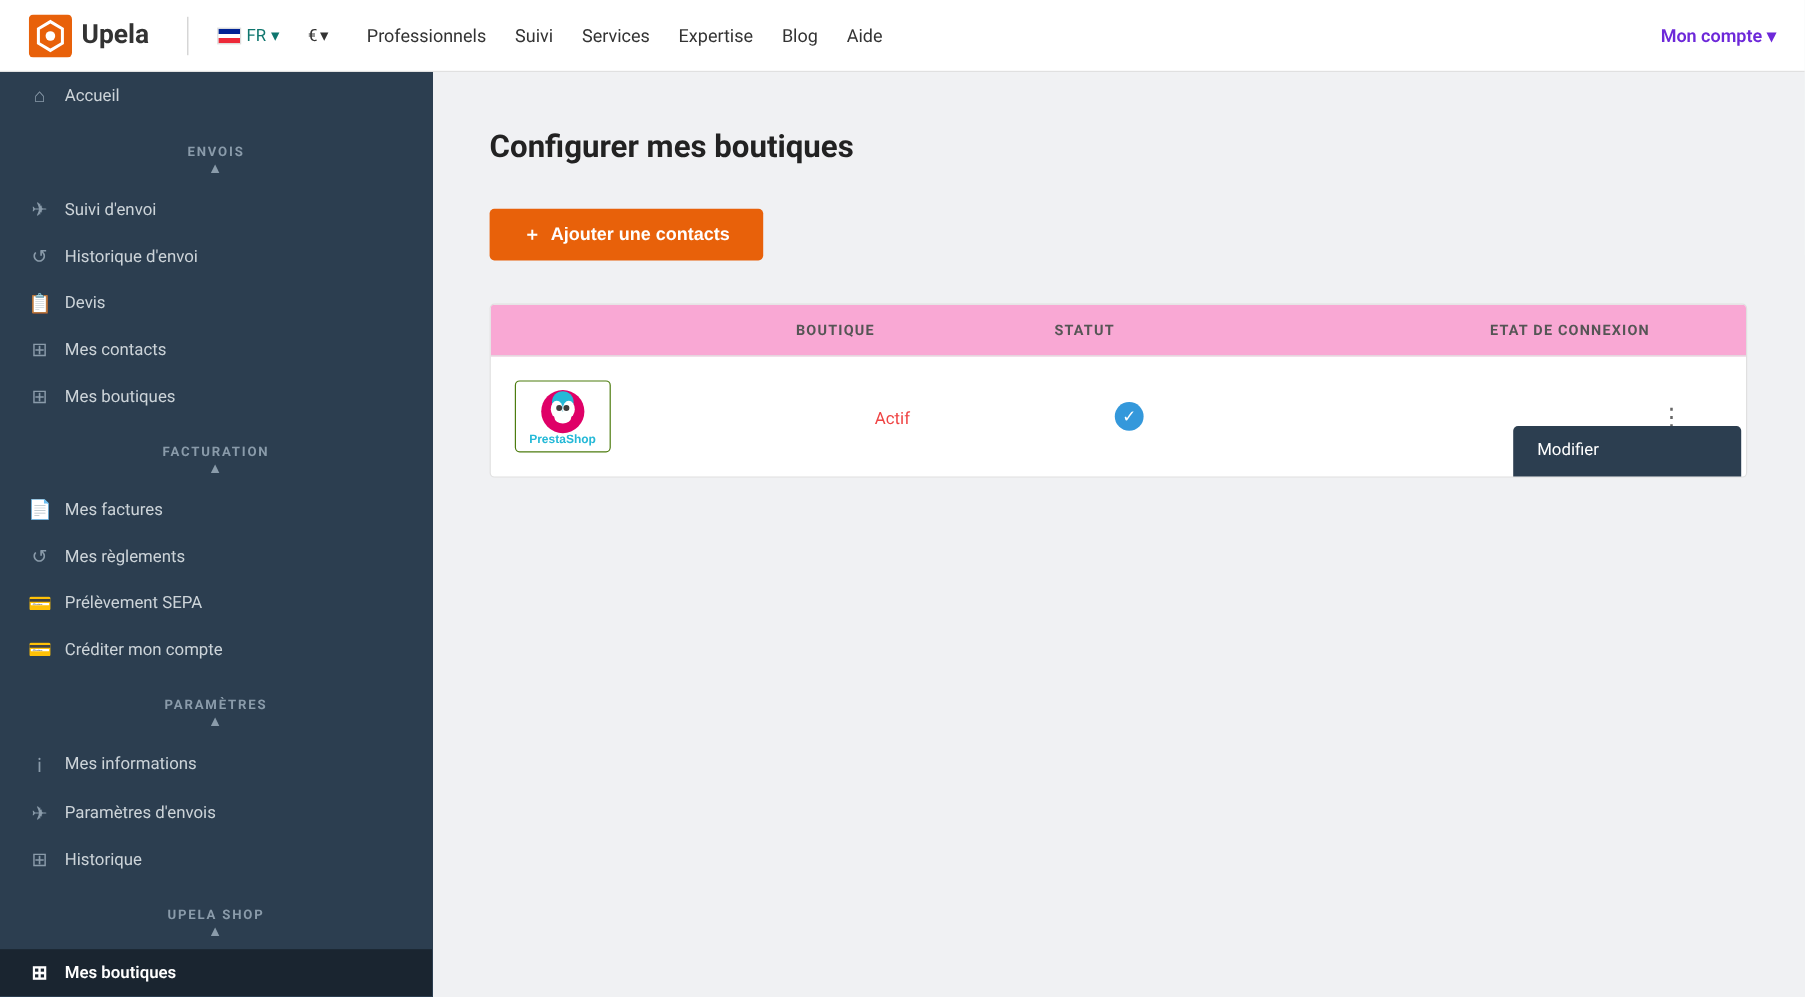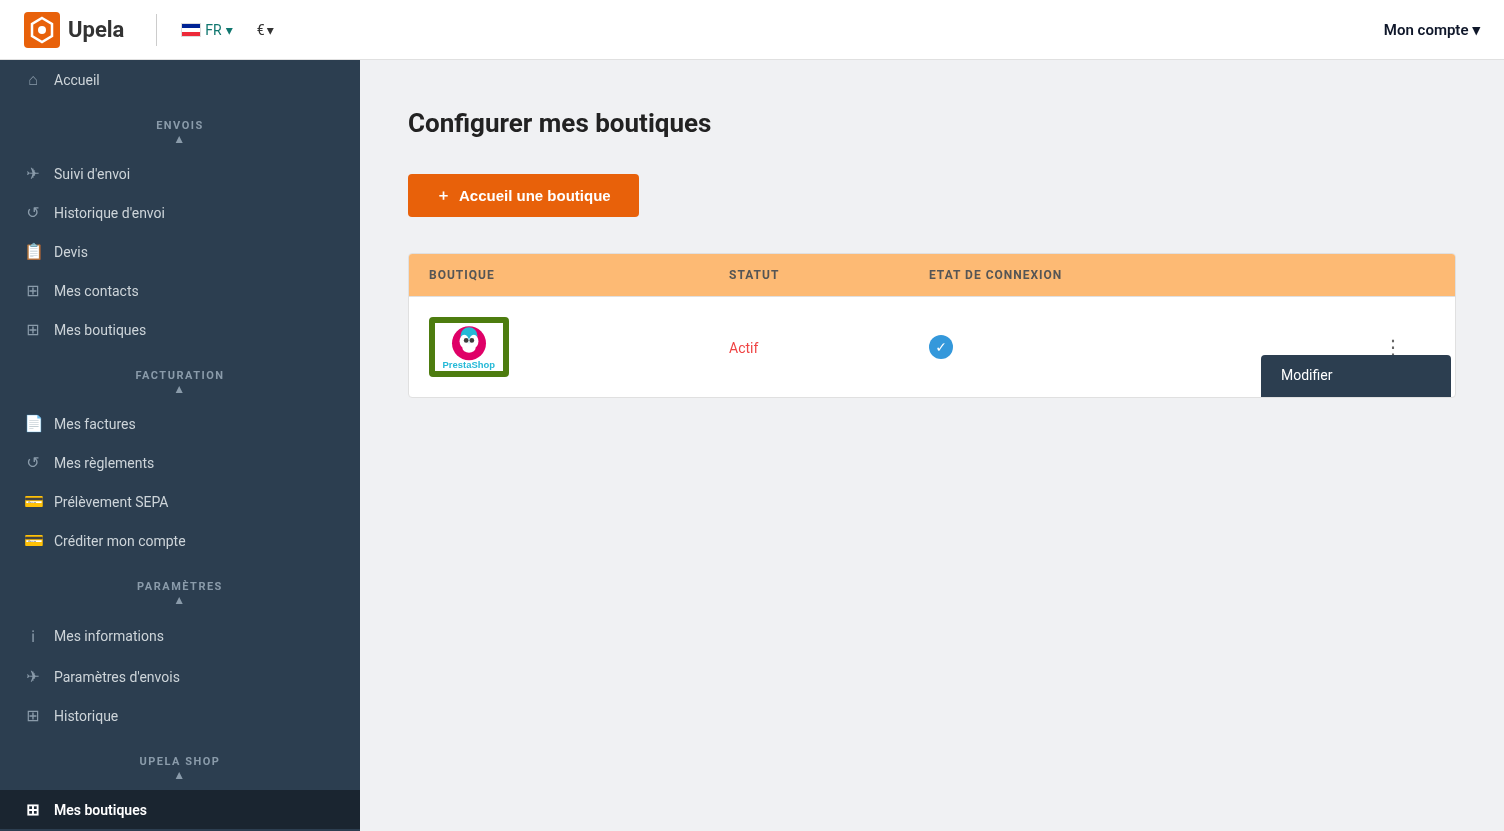--- a/index.html
+++ b/index.html
@@ -68,21 +68,21 @@
       margin-left: 8px;
     }
     .nav-link {
       font-size: 15px;
       color: #333;
       text-decoration: none;
       cursor: pointer;
     }
     .mon-compte {
       margin-left: auto;
-      color: #0f172a;
+      color: #6d28d9;
       font-size: 15px;
       font-weight: 600;
       cursor: pointer;
       display: flex;
       align-items: flex-start;
       gap: 4px;
     }
 
     
     .app-body {
@@ -178,23 +178,24 @@
     
     .table-container {
       background: #fff;
       border-radius: 4px;
       overflow: hidden;
       border: 1px solid #e0e0e0;
     }
     .table-header {
       display: grid;
       grid-template-columns: 300px 200px 1fr 60px;
-      background: #fdba74;
+      background: #f9a8d4;
       border-bottom: 1px solid #e0e0e0;
       padding: 14px 20px;
+      text-align: right;
     }
     .table-header-cell {
       font-size: 12px;
       font-weight: 700;
       letter-spacing: 1px;
       color: #555;
       text-transform: uppercase;
     }
     .table-row {
       display: grid;
@@ -206,21 +207,21 @@
     .table-row:last-child { border-bottom: none; }
     .shop-logo-cell {
       display: flex;
       flex-direction: column;
       align-items: flex-start;
       gap: 4px;
     }
     .shop-logo {
       width: 80px;
       height: 60px;
-      border: 6px solid #4d7c0f;
+      border: 1px solid #4d7c0f;
       border-radius: 4px;
       overflow: hidden;
       display: flex;
       align-items: center;
       justify-content: center;
       background: #fff;
     }
     .status-text {
       font-size: 14px;
       color: #ef4444;
@@ -287,20 +288,28 @@
   <div class="nav-divider"></div>
   <div class="lang-area">
     <span class="flag"></span>
     <span>FR</span>
     <span>▾</span>
   </div>
   <div class="currency-area">
     <span>€</span>
     <span>▾</span>
   </div>
+  <div class="nav-links">
+    <a class="nav-link">Professionnels</a>
+    <a class="nav-link">Suivi</a>
+    <a class="nav-link">Services</a>
+    <a class="nav-link">Expertise</a>
+    <a class="nav-link">Blog</a>
+    <a class="nav-link">Aide</a>
+  </div>
   <div class="mon-compte">
     <span>Mon compte</span>
     <span>▾</span>
   </div>
 </nav>
 
 <div class="app-body">
 
   <aside class="sidebar">
 
@@ -380,21 +389,21 @@
       <span class="icon">⊞</span>
       <span>Mes boutiques</span>
     </div>
   </aside>
 
   <main class="main-content">
     <h1 class="page-title">Configurer mes boutiques</h1>
 
     <button class="add-btn">
       <span>＋</span>
-      <span>Accueil une boutique</span>
+      <span>Ajouter une contacts</span>
     </button>
 
     <div class="table-container">
 
       <div class="table-header">
         <div class="table-header-cell">BOUTIQUE</div>
         <div class="table-header-cell">STATUT</div>
         <div class="table-header-cell">ETAT DE CONNEXION</div>
         <div class="table-header-cell"></div>
       </div>

